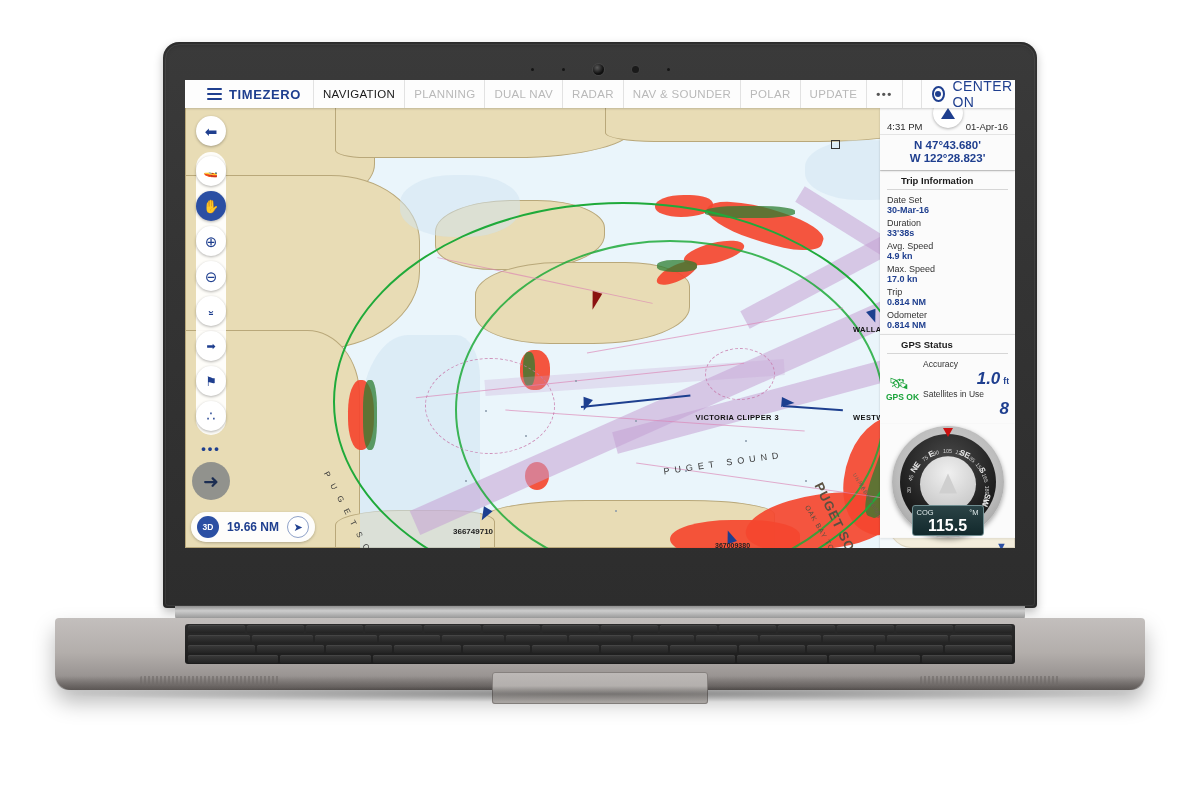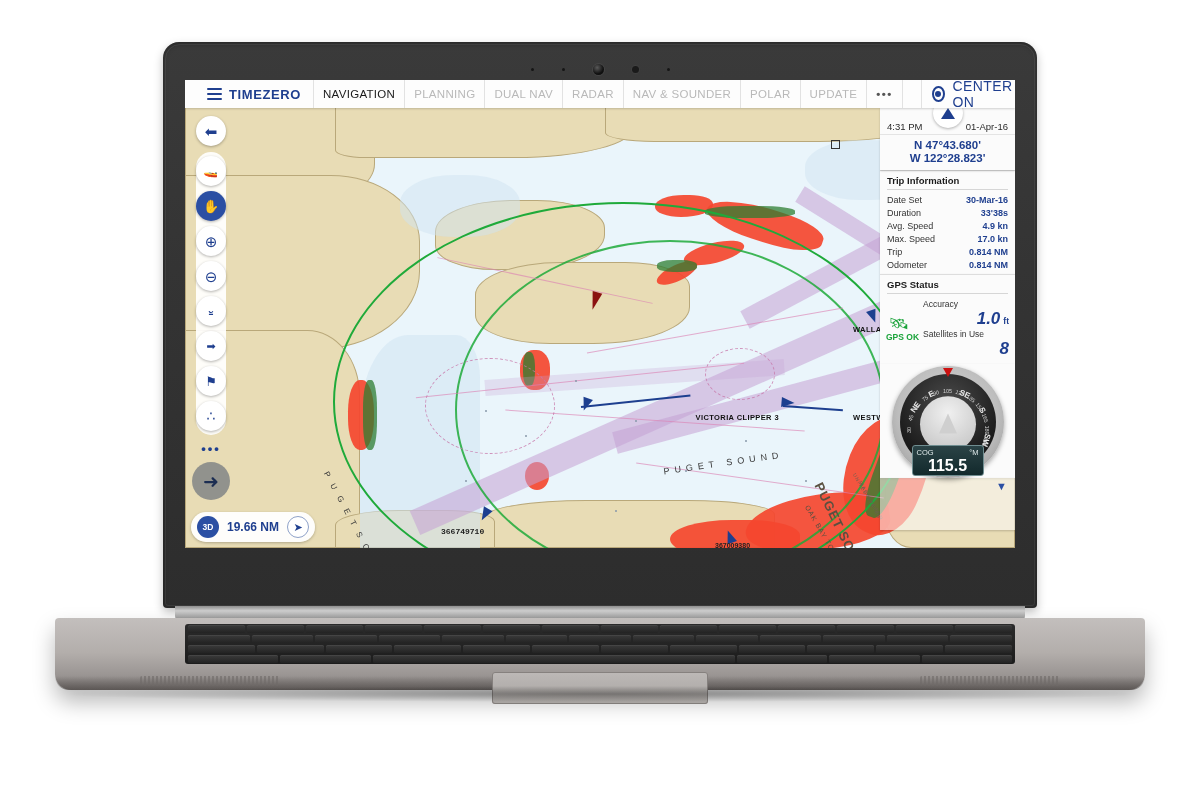--- a/index.html
+++ b/index.html
@@ -211,25 +211,25 @@
             border-bottom:11px solid #1f3f8f; }
   .time-row {
     display: flex; justify-content: space-between; padding: 3px 7px 2px;
     font-size: 9.5px; color: #2b2b2b; border-bottom: 1px solid #e4e4e4;
   }
   .coords {
     text-align: center; color: #1f3f8f; font-weight: bold; font-size: 11.5px;
     line-height: 13px; padding: 4px 0 5px;
   }
   .sect-title {
-    font-weight: bold; font-size: 9.5px; color: #1a1a1a; padding: 4px 7px 3px;
+    font-weight: bold; font-size: 9.5px; color: #1a1a1a; padding: 4px 21px 3px;
     border-top: 1px solid #ddd;
   }
   .sect-rule { height:1px; background:#d6d6d6; margin: 0 7px 3px; }
-  .kv { display: flex; justify-content: space-between; padding: 1.5px 7px; font-size: 9px; }
+  .kv { display: flex; justify-content: space-between; padding: 1.5px 7px; font-size: 9px; flex-direction: column; }
   .kv .k { color: #333; }
   .kv .v { color: #1f3f8f; font-weight: bold; }
 
   .gps-wrap { display:flex; align-items:center; padding: 2px 6px 5px; gap: 4px; }
   .sat-ic { width: 26px; text-align:center; color:#1aa33a; font-size: 16px; line-height: 1; }
   .gps-ok { color:#1aa33a; font-weight:bold; font-size: 8.5px; text-align:center; }
   .gps-rows { flex:1; }
   .gps-row { display:flex; justify-content:space-between; align-items:baseline; }
   .gps-row .k { font-size: 8.5px; color:#333; }
   .gps-row .v { font-size: 17px; color:#1f3f8f; font-weight:bold;font-style:italic; }
@@ -372,21 +372,21 @@
 
       <div class="vessel" style="left:776px;top:322px;transform:rotate(260deg);"></div>
       <div class="vessel-lbl" style="left:768px;top:338px;">ISLAND CHIEF</div>
 
       <div class="vessel" style="left:683px;top:230px;transform:rotate(160deg);"></div>
       <div class="vessel-lbl" style="left:668px;top:245px;">WALLA WALLA</div>
 
       <div class="vessel" style="left:295px;top:428px;transform:rotate(210deg);"></div>
       <div class="vessel" style="left:540px;top:450px;transform:rotate(340deg);"></div>
 
-      <div class="mmsi" style="left:256px;top:447px;font-family:Liberation Mono, monospace;">366749710</div>
+      <div class="mmsi" style="left:268px;top:447px;">366749710</div>
 
       <div class="mmsi" style="left:530px;top:462px;font-size:7px;">367009380</div>
 
       <div class="maplabel" style="left:478px;top:378px;transform:rotate(-8deg);font-size:9px;letter-spacing:5px;">PUGET  SOUND</div>
       <div class="maplabel" style="left:145px;top:390px;transform:rotate(62deg);transform-origin:0 0;font-size:8px;letter-spacing:3px;">P U G E T   S O U N D</div>
       <div class="maplabel" style="left:640px;top:400px;transform:rotate(64deg);transform-origin:0 0;font-size:13px;font-weight:bold;letter-spacing:1px;color:#5a5040;">PUGET SO</div>
       <div class="maplabel" style="left:625px;top:424px;transform:rotate(60deg);transform-origin:0 0;font-size:7px;color:#5a5040;">OAK BAY TO SHILSHOLE</div>
       <div class="maplabel" style="left:672px;top:392px;transform:rotate(60deg);transform-origin:0 0;font-size:5px;color:#6b6050;">UNITED STATES</div>
       <div class="maplabel" style="left:678px;top:400px;transform:rotate(60deg);transform-origin:0 0;font-size:5px;color:#6b6050;">WASHINGTON</div>
 

